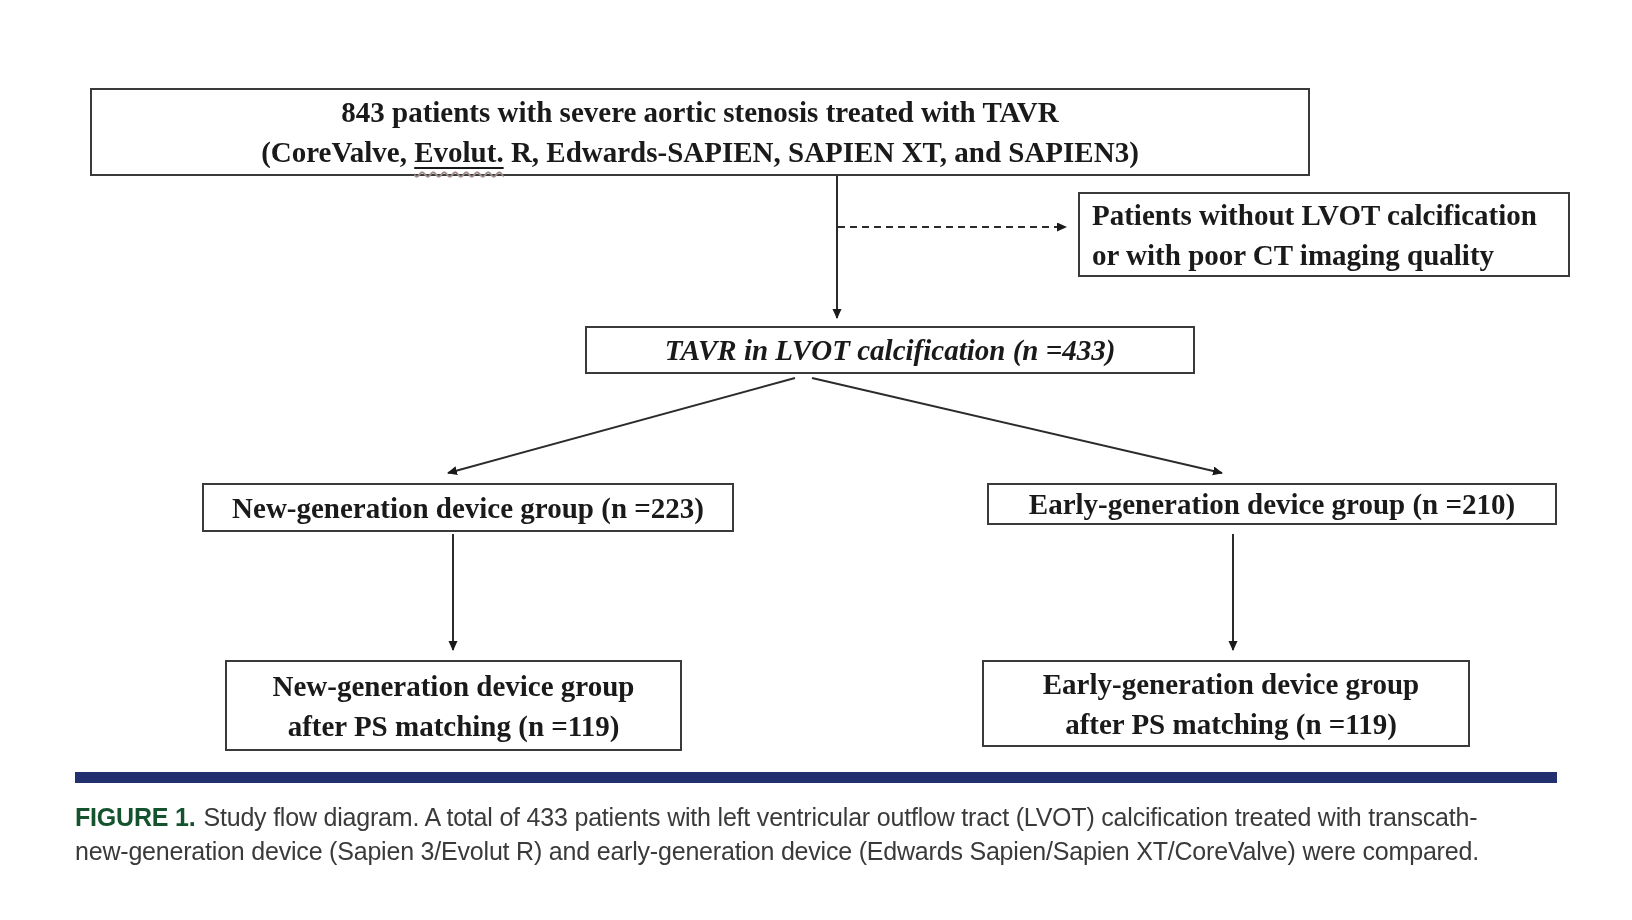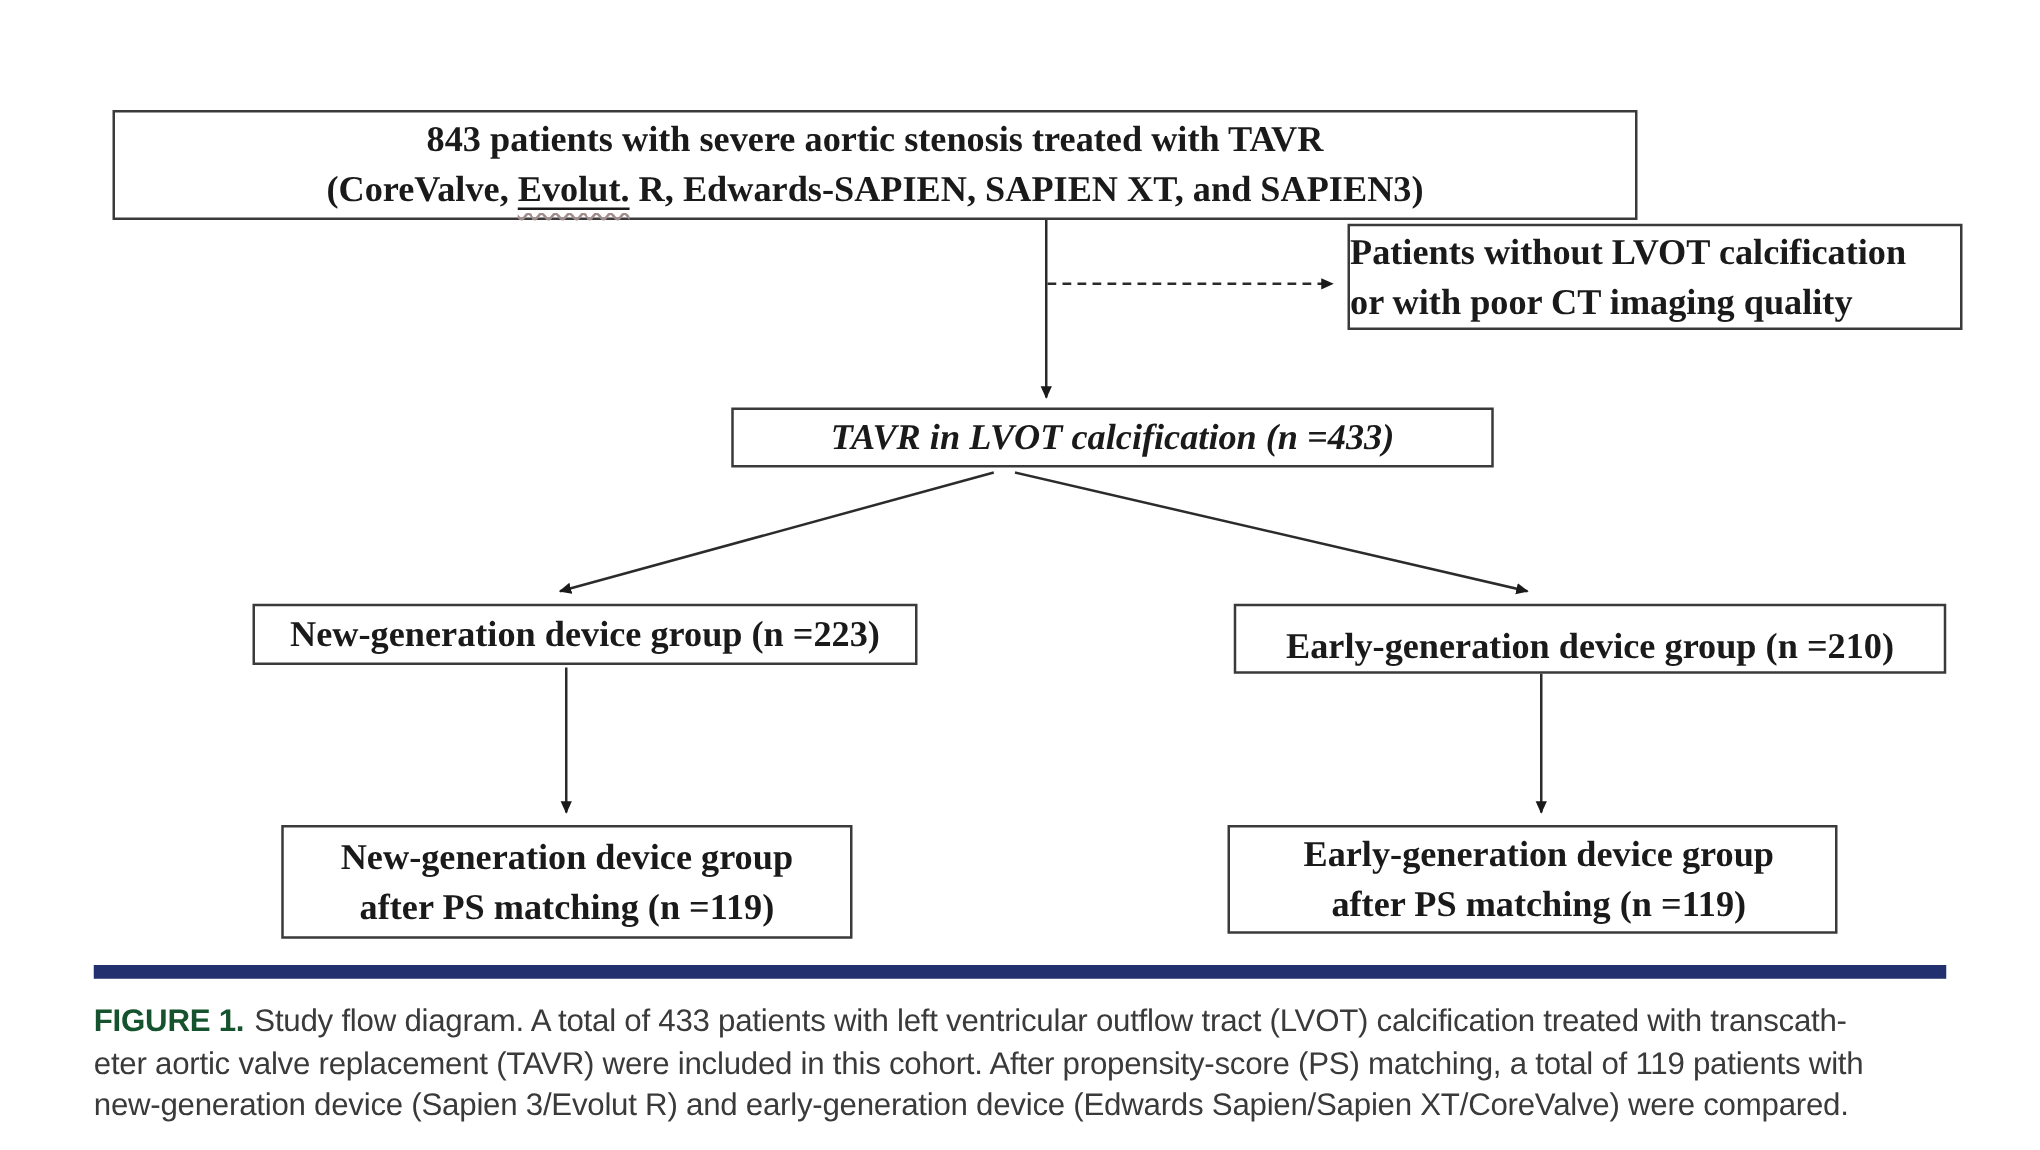--- a/index.html
+++ b/index.html
@@ -38,25 +38,25 @@
     justify-content: center;
     text-align: center;
     font-family: "Liberation Serif", serif;
     font-weight: 700;
     color: #1a1a1a;
     font-size: 29px;
     line-height: 40px;
   }
   .fbox .bline { white-space: nowrap; }
   .box-top        { left: 90px;  top: 62px;  width: 1220px; height: 88px; margin-top: 26px; }
-  .box-exclusion  { left: 1078px; top: 179px; width: 492px; height: 85px;
-                    align-items: flex-start; text-align: left; padding-left: 0; }
+  .box-exclusion  { left: 1078px; top: 192px; width: 492px; height: 85px;
+                    align-items: flex-start; text-align: left; padding-left: 12px; }
   .box-tavr       { left: 585px; top: 326px; width: 610px; height: 48px; font-style: italic; }
   .box-newgen     { left: 202px; top: 483px; width: 532px; height: 49px; }
-  .box-earlygen   { left: 987px; top: 483px; width: 570px; height: 56px; justify-content: flex-end; }
+  .box-earlygen   { left: 987px; top: 483px; width: 570px; height: 42px; }
   .box-newgen-ps  { left: 225px; top: 660px; width: 457px; height: 91px; }
   .box-earlygen-ps{ left: 982px; top: 660px; width: 488px; height: 87px; padding-left: 10px; }
 
   
   .u-solid {
     text-decoration: underline;
     text-decoration-thickness: 2px;
     text-underline-offset: 5px;
     text-decoration-color: #1a1a1a;
   }
@@ -150,17 +150,16 @@
       <div class="bline">Early-generation device group</div>
       <div class="bline">after PS matching (n =119)</div>
     </div>
 
   </div>
 
   <div class="caption-rule"></div>
 
   <div class="caption">
     <div><span class="fig-label">FIGURE 1.</span><span>Study flow diagram. A total of 433 patients with left ventricular outflow tract (LVOT) calcification treated with transcath-</span></div>
-    <div>eter aortic valve replacement (TAVR) were included in this cohort. After propensity-score (PS) matching, a total of 119 patients with</div>
     <div>new-generation device (Sapien 3/Evolut R) and early-generation device (Edwards Sapien/Sapien XT/CoreValve) were compared.</div>
   </div>
 
 </div>
 
 </body></html>

